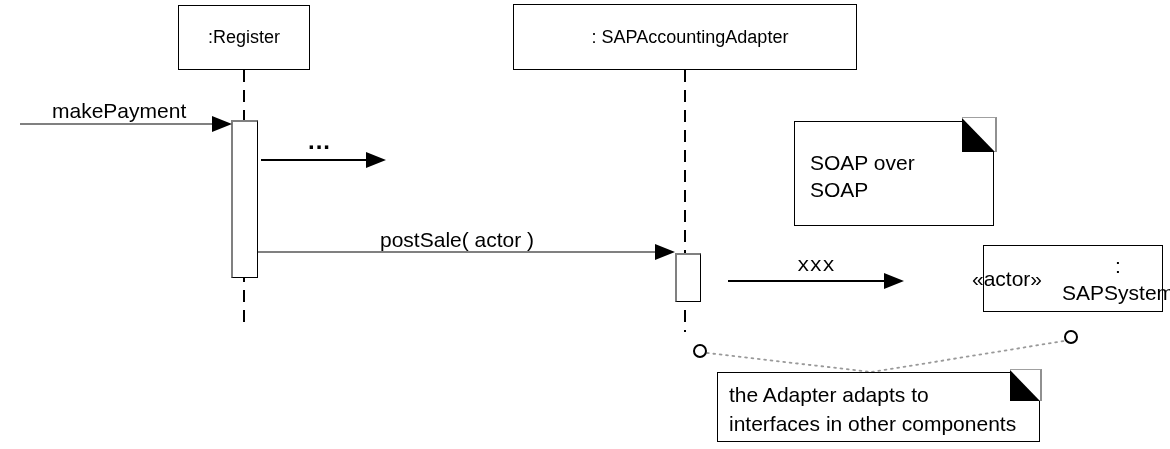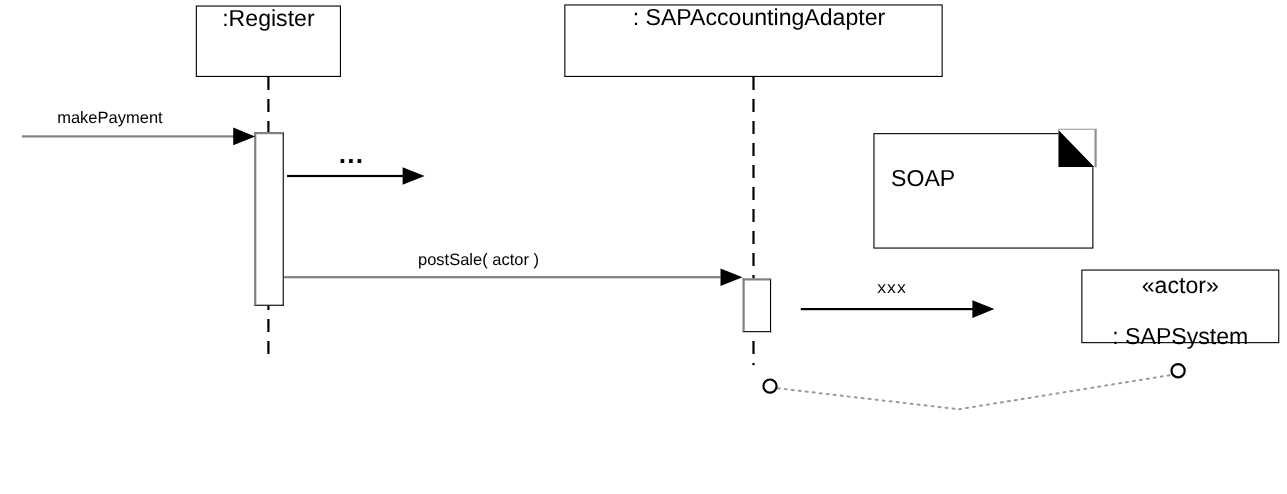--- a/index.html
+++ b/index.html
@@ -11,32 +11,34 @@
     font-family: "Liberation Sans", sans-serif;
     color: #000;
     overflow: hidden;
   }
   .head-box {
     position: absolute;
     box-sizing: border-box;
     background: #fff;
     border: 1.5px solid #000;
     display: flex;
+    align-items: center;
     justify-content: center;
-    font-size: 21px;
+    font-size: 18px;
     text-align: center;
   }
   .actor-box {
     position: absolute;
     box-sizing: border-box;
     background: #fff;
     border: 1.5px solid #000;
     display: flex;
-    flex-direction: column;
+    flex-direction: row;
     align-items: center;
+    justify-content: center;
     font-size: 21px;
     line-height: 27px;
     text-align: center;
     gap: 20px;
   }
   .lifeline {
     position: absolute;
     width: 2px;
     background: repeating-linear-gradient(to bottom, #000 0px, #000 12px, transparent 12px, transparent 20px);
   }
@@ -54,21 +56,21 @@
   .msg-line.black { background: #000; }
   .arrowhead {
     position: absolute;
     width: 0; height: 0;
     border-top: 8px solid transparent;
     border-bottom: 8px solid transparent;
     border-left: 20px solid #000;
   }
   .msg-label {
     position: absolute;
-    font-size: 15px;
+    font-size: 21px;
     white-space: nowrap;
   }
   .msg-label.dots { font-weight: bold; font-size: 24px; letter-spacing: 1px; }
   .note {
     position: absolute;
     box-sizing: border-box;
     background: #fff;
     border: 1.5px solid #000;
     font-size: 21px;
     white-space: nowrap;
@@ -134,23 +136,31 @@
   <div class="msg-label" style="left:797px; top:254px;font-family:Liberation Mono, monospace;">xxx</div>
   <div class="msg-line black" style="left:728px; top:280px; width:157px;"></div>
   <div class="arrowhead" style="left:884px; top:273px;"></div>
 
   <div class="actor-box" style="left:983px; top:245px; width:180px; height:67px;">
     <span>«actor»</span>
     <span>: SAPSystem</span>
   </div>
 
   <div class="note" style="left:794px; top:121px; width:200px; height:105px; padding:27px 0 0 15px; line-height:27px;">
+    <span class="note-text">SOAP over</span>
     <span class="note-text">SOAP</span>
     <div class="fold" style="top:-5px; right:-4px; width:33px; height:34px;">
       <div class="fold-tri"></div>
     </div>
   </div>
 
+  <div class="note" style="left:717px; top:372px; width:323px; height:70px; padding:7px 0 0 11px; line-height:29px;">
+    <span class="note-text">the Adapter adapts to</span>
+    <span class="note-text">interfaces in other components</span>
+    <div class="fold" style="top:-4px; right:-3px; width:30px; height:31px;">
+      <div class="fold-tri"></div>
+    </div>
+  </div>
 
   <div class="anchor-circle" style="left:693px; top:344px;"></div>
   <div class="anchor-circle" style="left:1064px; top:330px;"></div>
 
 </div>
 
 </body></html>

